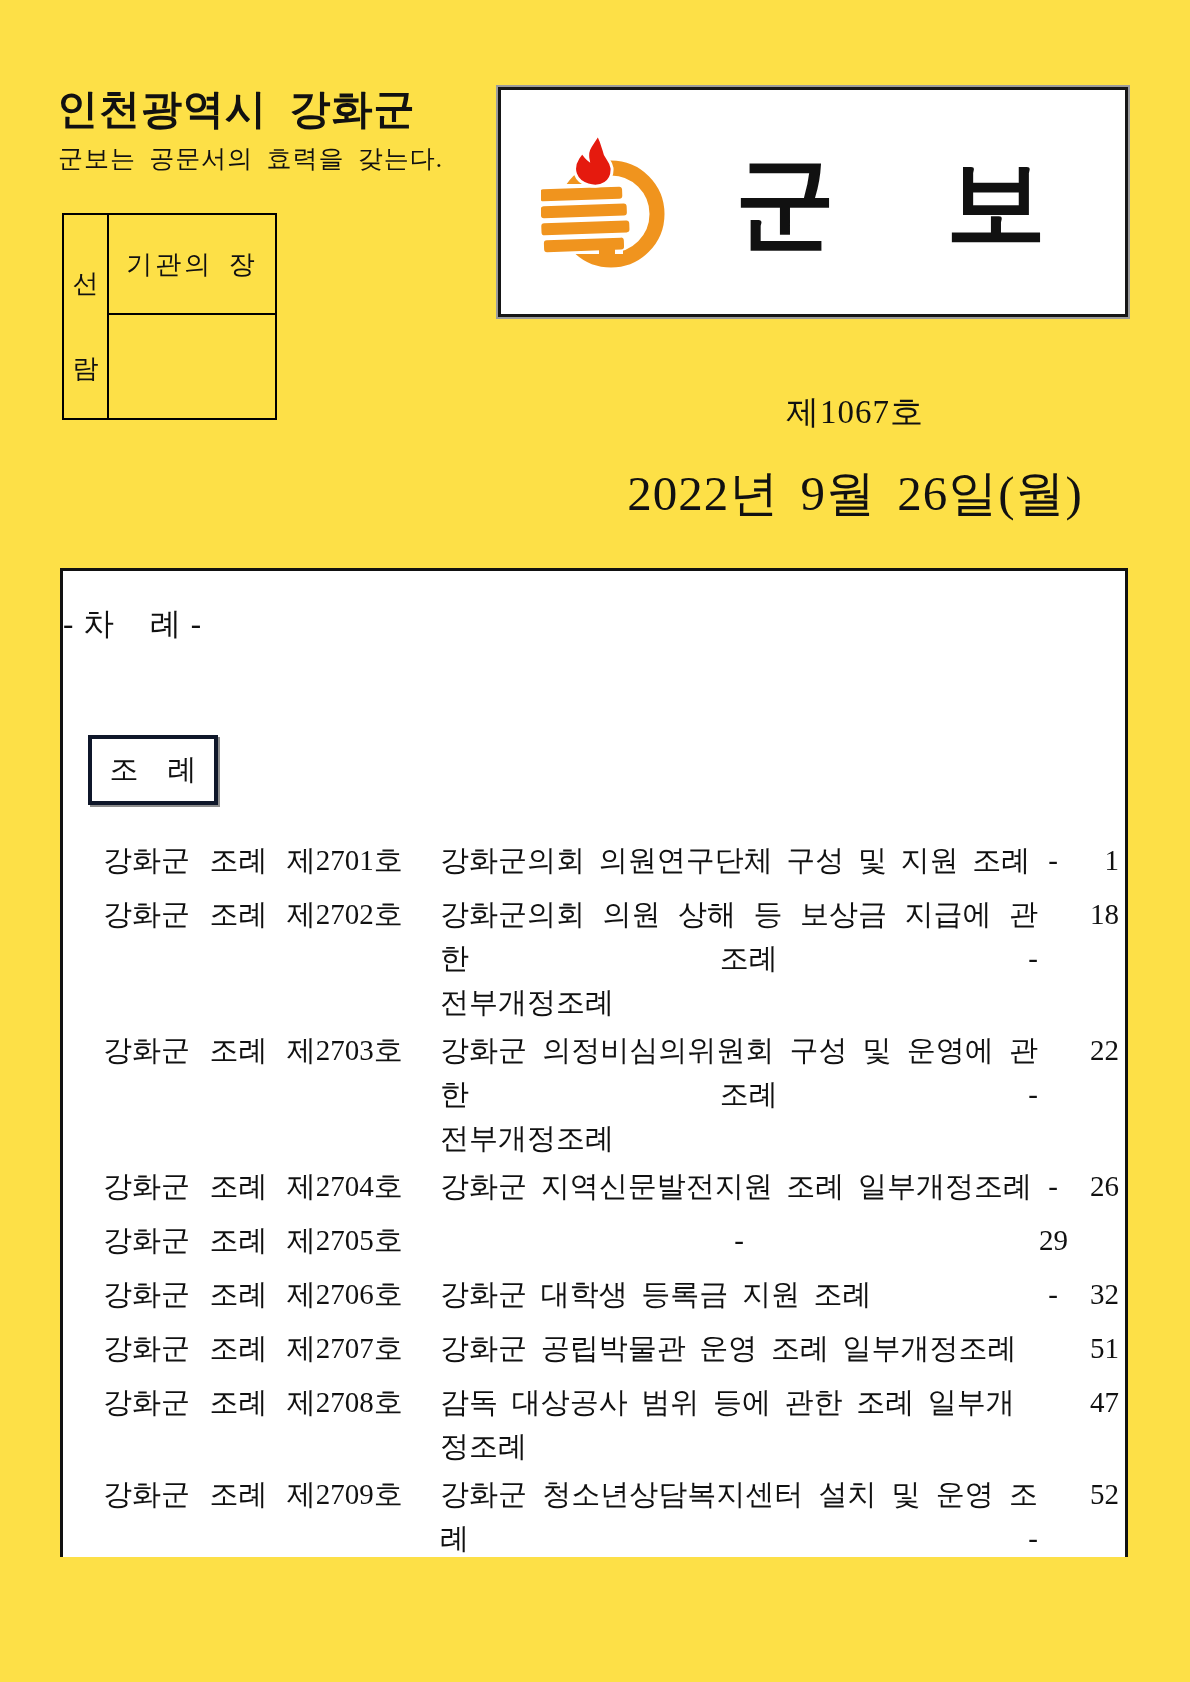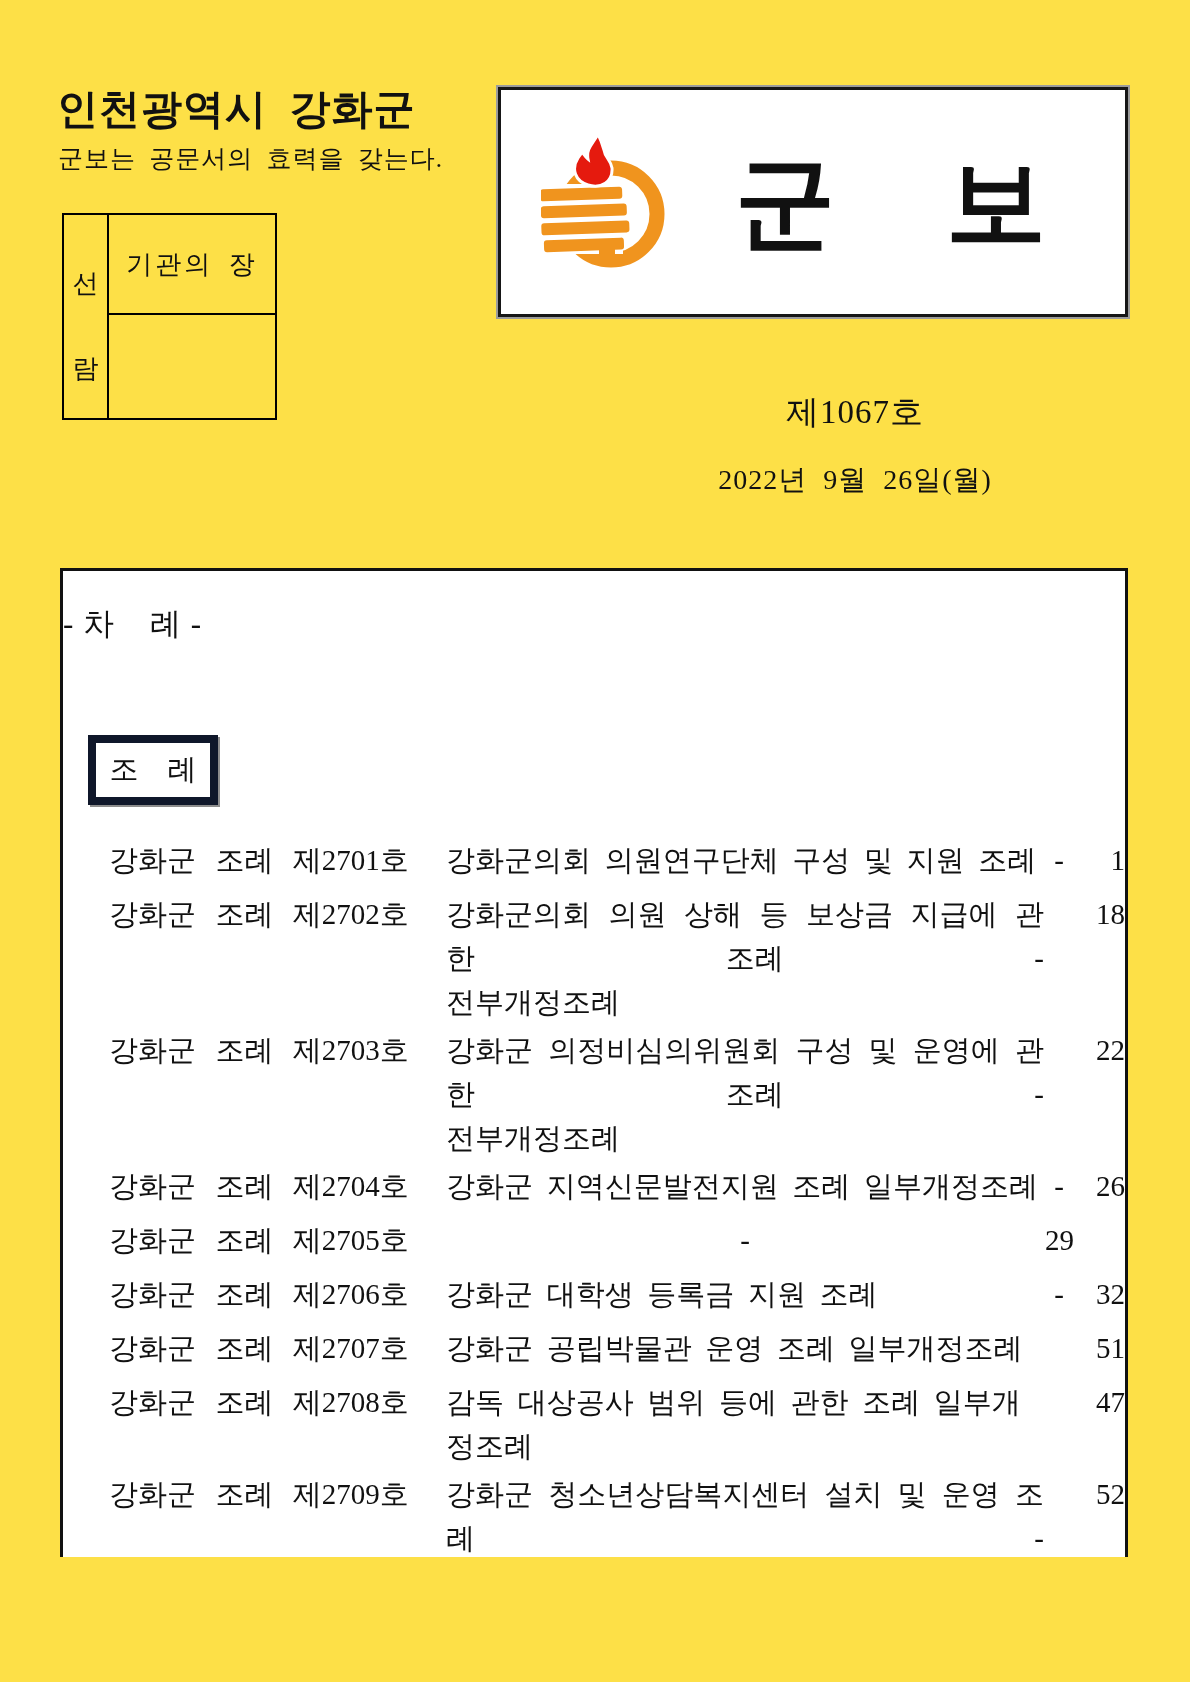--- a/index.html
+++ b/index.html
@@ -57,47 +57,46 @@
     font-family:"Liberation Sans","DejaVu Sans",sans-serif;
     font-weight:bold;font-size:100px;line-height:1;
     white-space:pre;margin-right:10px;
   }
   
   .issue-info{
     position:absolute;left:600px;top:390px;width:510px;
     text-align:center;
   }
   .issue-number{font-size:33px;letter-spacing:1px;}
-  .issue-date{font-size:28px;margin-top:26px;letter-spacing:1px;word-spacing:8px;white-space:pre;}
+  .issue-date{font-size:49px;margin-top:26px;letter-spacing:1px;word-spacing:8px;white-space:pre;}
   
   .toc-box{
     position:absolute;left:60px;top:568px;
     width:1068px;height:989px;box-sizing:border-box;
     border:3px solid #111;border-bottom:none;
     background:#fff;
   }
   .toc-title{
     position:absolute;left:0;right:0;top:32px;
     text-align:left;font-size:31px;letter-spacing:1px;white-space:pre;
   }
   .section-label{
     position:absolute;left:25px;top:164px;
     width:130px;height:70px;box-sizing:border-box;
-    border:8px solid #0f172a;box-shadow:2px 2px 0 rgba(0,0,0,0.45);
+    border:4px solid #0f172a;box-shadow:2px 2px 0 rgba(0,0,0,0.45);
     display:flex;align-items:center;justify-content:center;
     font-size:29px;white-space:pre;
   }
   .toc-rows{
     position:absolute;left:40px;top:267px;width:1016px;
   }
   .toc-row{
     display:grid;grid-template-columns:337px 598px 30px 51px;
     font-size:29px;line-height:44px;
     margin-bottom:10px;
-    margin-left:6px;
   }
   .toc-row.two-line{margin-bottom:4px;}
   .col-num{word-spacing:0.42em;white-space:pre;}
   .col-title{word-spacing:0.22em;}
   .title-line{min-height:44px;}
   .title-line.justify{text-align:justify;text-align-last:justify;}
   .col-dash{text-align:center;}
   .col-page{text-align:right;}
 </style>
 </head>

